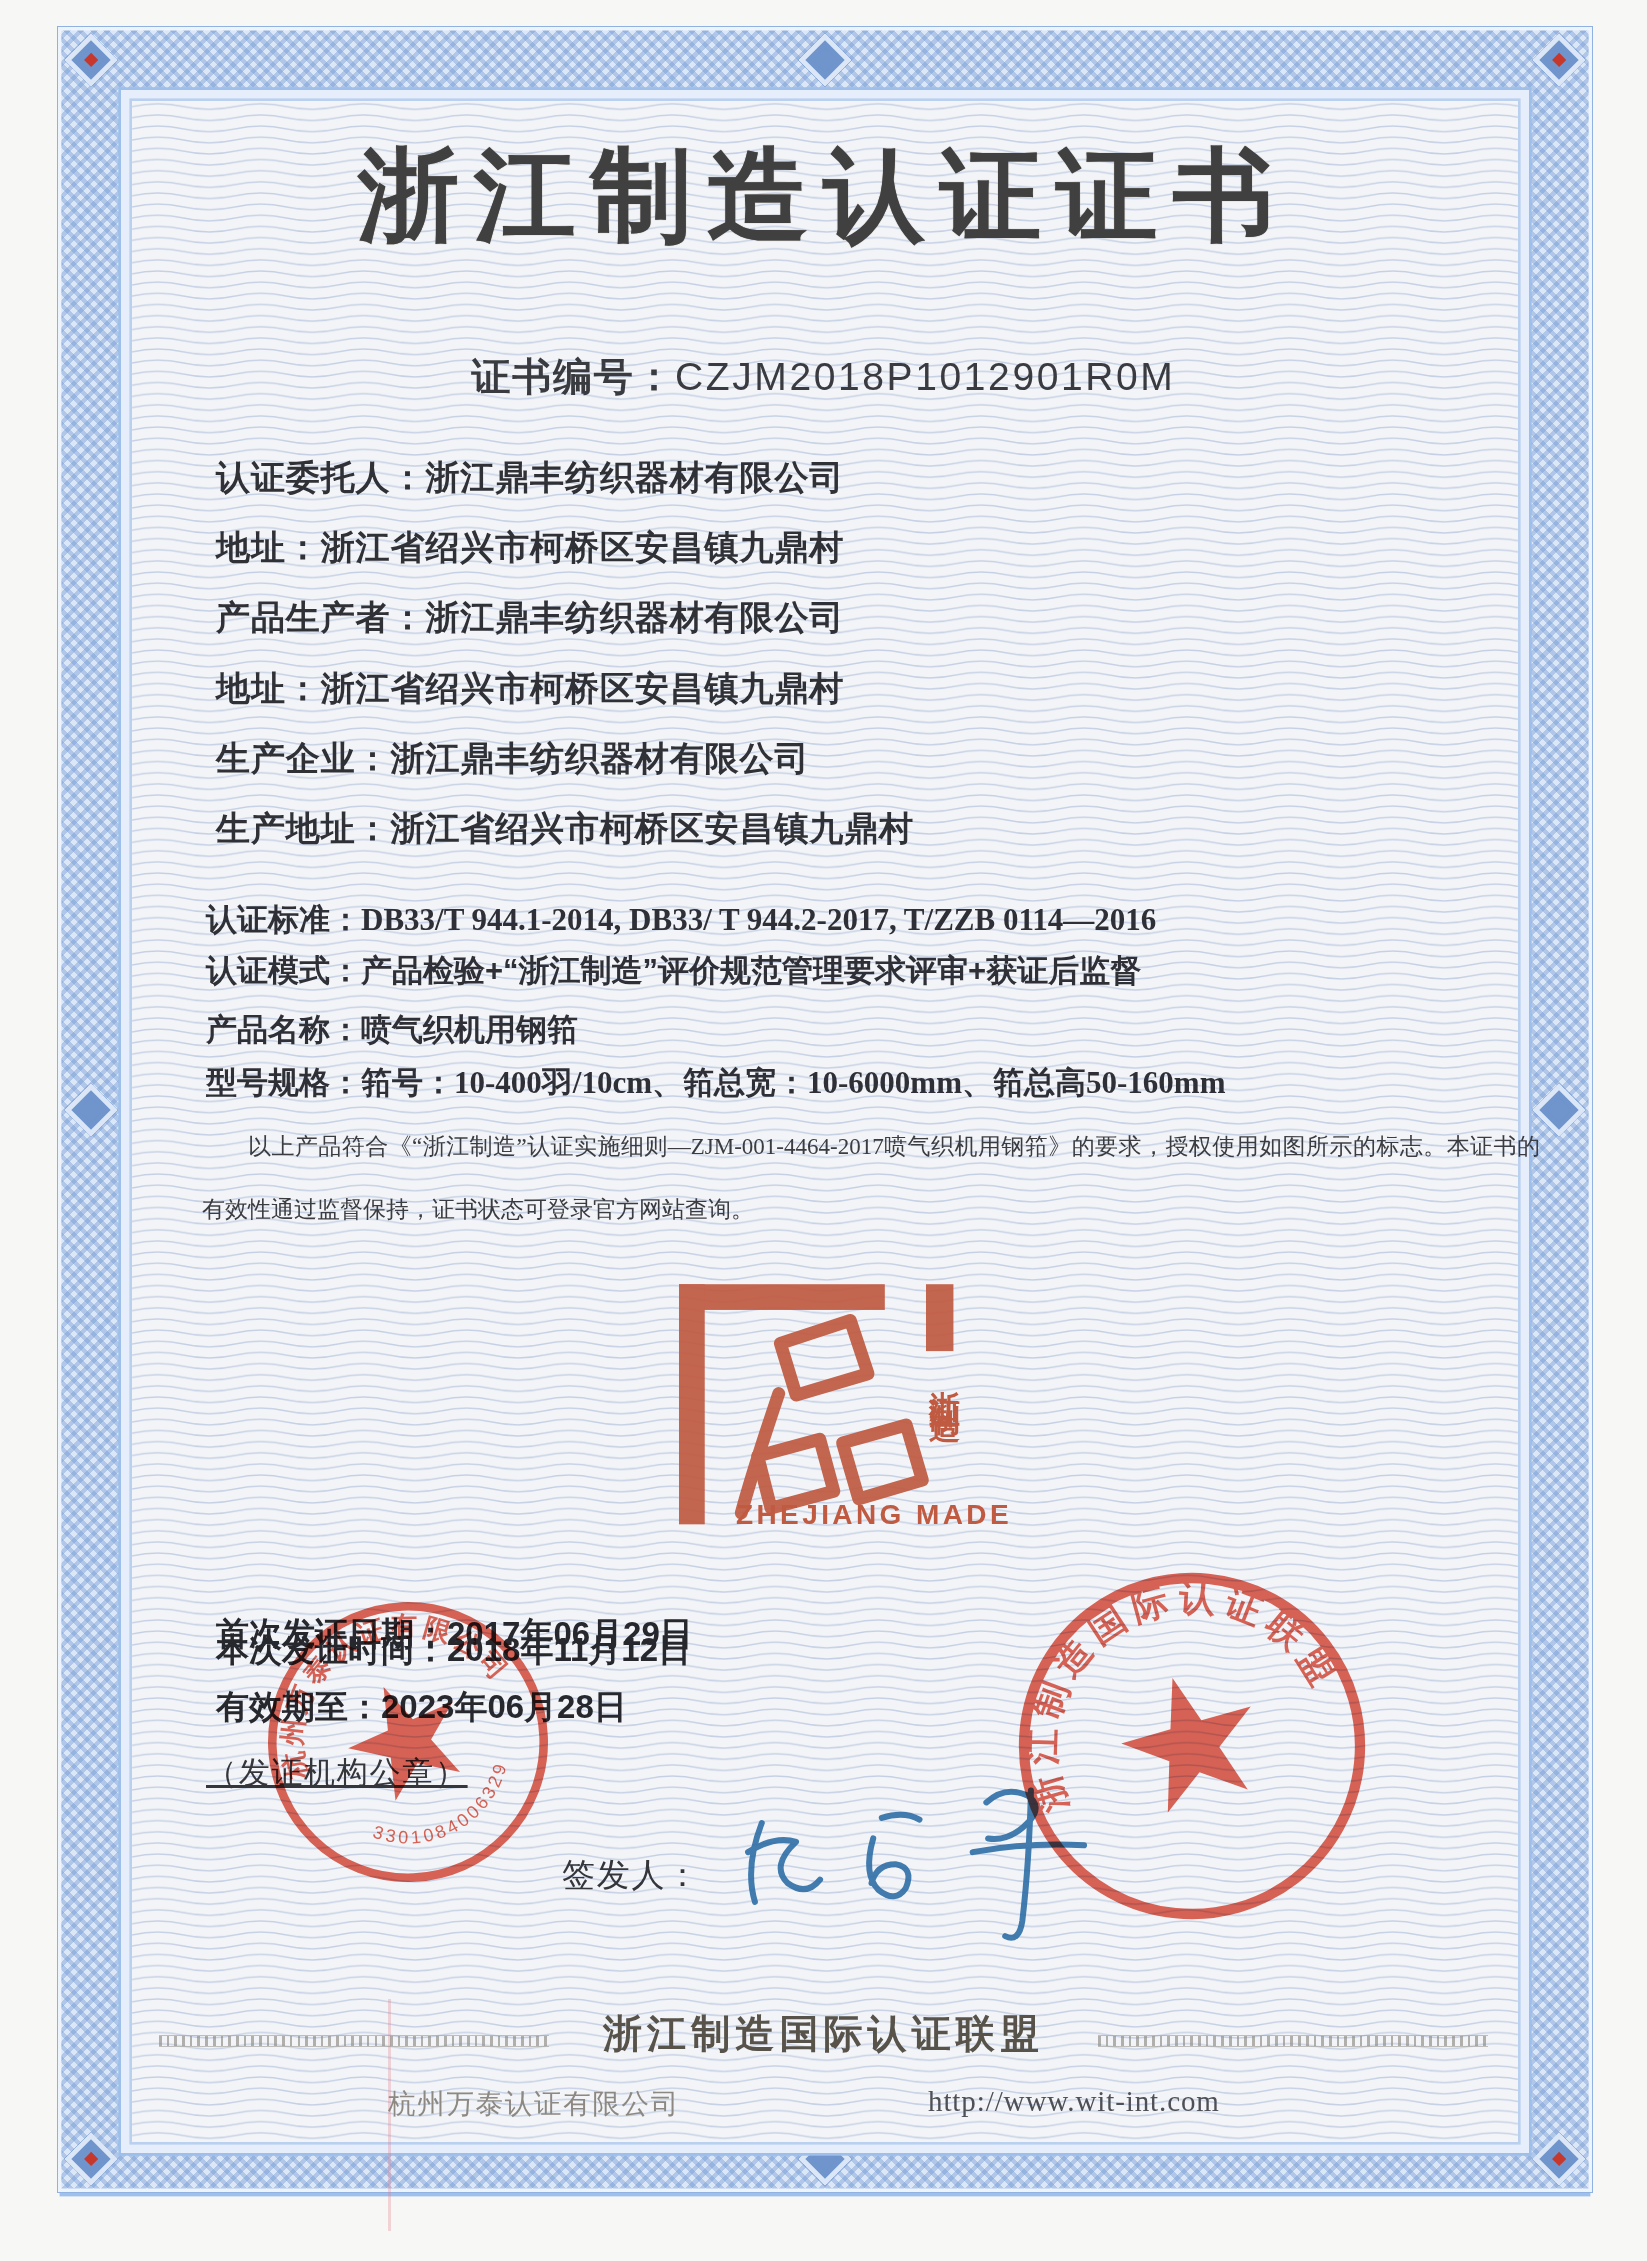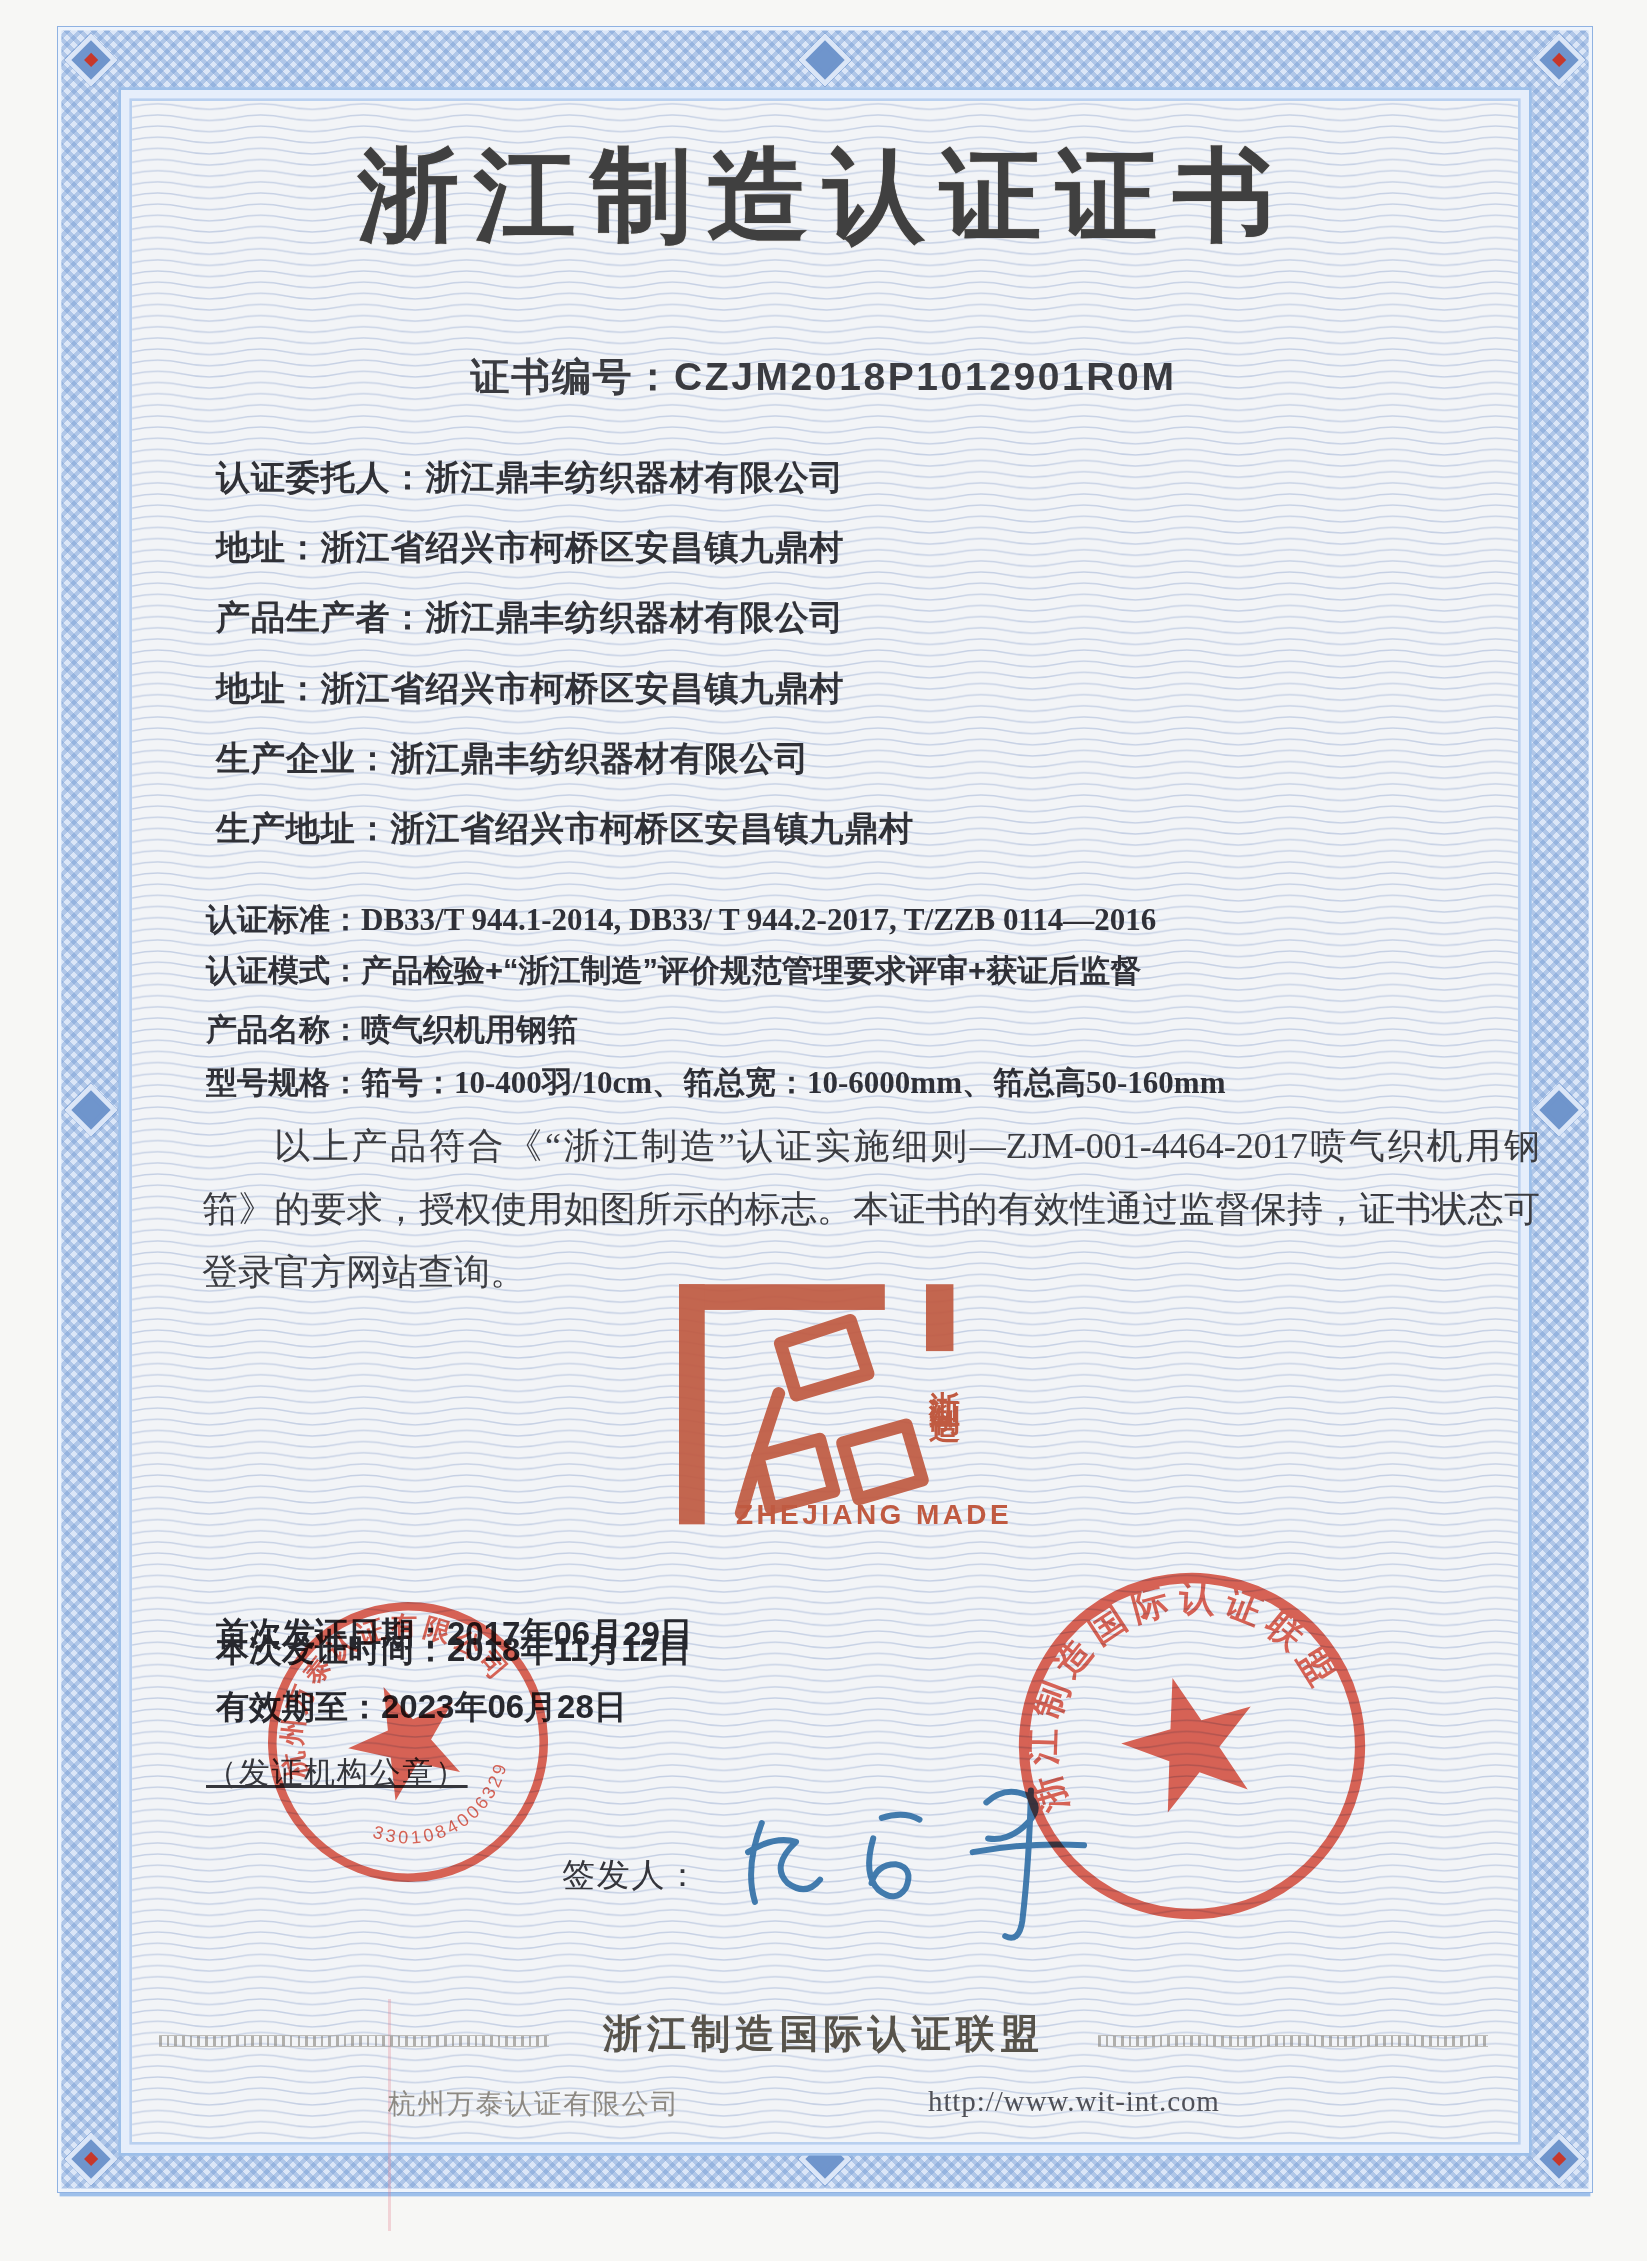--- a/index.html
+++ b/index.html
@@ -17,26 +17,26 @@
          box-shadow:0 0 0 2.6px #b9d0ef, 0 0 0 11px #e6eefb, 0 0 0 13.7px #9dbfe9;overflow:hidden;}
   .waves{position:absolute;left:0;top:0;width:100%;height:100%;}
   .corner,.mid{position:absolute;width:38px;height:38px;background:#6f95cc;transform:rotate(45deg);
          box-shadow:inset 0 0 0 5.1px #dbe6f7, inset 0 0 0 10.3px #6f95cc;}
   .reddot{position:absolute;width:10.3px;height:10.3px;background:#c6382b;transform:rotate(45deg);}
   
   .abs{position:absolute;z-index:3;}
   .title{width:100%;text-align:center;font-family:"Liberation Serif",serif;font-weight:bold;
          font-size:101px;letter-spacing:15.4px;color:#404040;text-shadow:0 0 0.9px #6e6457;}
   .certline{width:100%;text-align:center;font-size:39px;font-weight:bold;color:#3a3b40;letter-spacing:1.7px;}
-  .certline .num{font-family:"Liberation Sans",sans-serif;font-weight:bold;letter-spacing:2.6px;}
+  .certline .num{font-family:"Liberation Sans",sans-serif;font-weight:normal;letter-spacing:2.6px;}
   .fieldrow{font-size:34px;font-weight:bold;color:#303137;letter-spacing:0.9px;white-space:nowrap;}
   .specrow{font-size:31px;color:#2f3037;white-space:nowrap;}
   .specrow .lb{font-weight:bold;}
   .specrow .vl{font-family:"Liberation Serif",serif;font-weight:bold;}
-  .statement{font-family:"Liberation Serif",serif;font-size:36px;line-height:63px;color:#3b3c41;
+  .statement{font-family:"Liberation Serif",serif;font-size:23px;line-height:63px;color:#3b3c41;
          text-indent:2em;text-align:justify;}
   .daterow{font-size:33px;font-weight:bold;color:#27282e;white-space:nowrap;}
   .sealnote{font-size:31px;color:#35363c;letter-spacing:1.7px;}
   .issuer{font-size:33px;color:#35363c;letter-spacing:1.7px;}
   .alliance{width:100%;text-align:center;font-family:"Liberation Serif",serif;font-weight:bold;
          font-size:39px;letter-spacing:5.1px;color:#57534b;}
   .ornament{position:absolute;height:10.3px;z-index:3;
          background:repeating-linear-gradient(90deg,#8e8b85 0 2.6px, rgba(0,0,0,0) 2.6px 7.7px);
          border-top:1.7px solid #a5a29b;border-bottom:1.7px solid #a5a29b;opacity:.65;}
   .footco{font-family:"Liberation Serif",serif;font-size:27.5px;color:#8d8982;letter-spacing:1.7px;}

